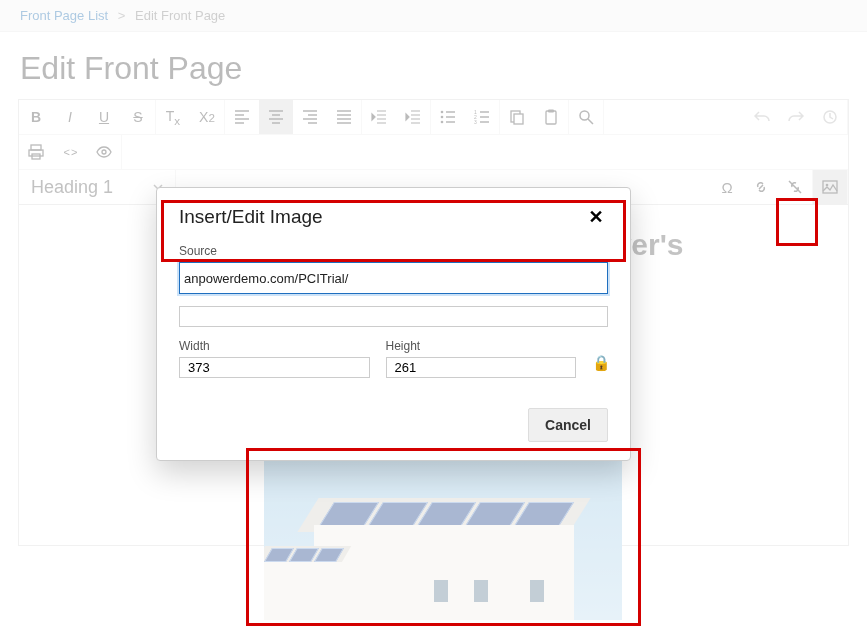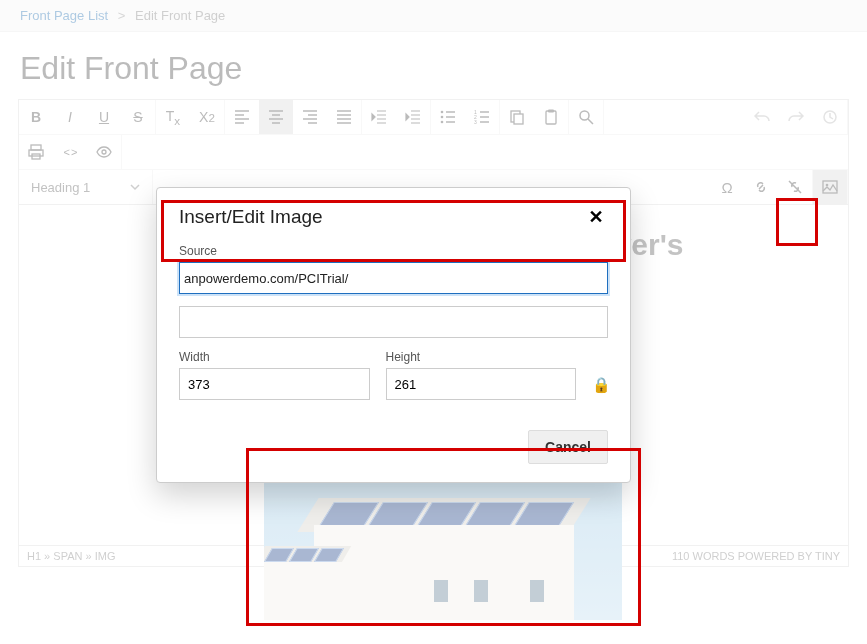--- a/index.html
+++ b/index.html
@@ -13,39 +13,39 @@
 .page-title { font-size: 32px; font-weight: 300; color: #555; padding: 18px 20px 12px; }
 
 .editor-wrap { margin: 0 18px; border: 1px solid #ddd; }
 
 .toolbar { display: flex; flex-wrap: wrap; border-bottom: 1px solid #ddd; }
 .tool-row { display: flex; border-bottom: 1px solid #eee; width: 100%; }
 .tool-group { display: flex; border-right: 1px solid #eee; }
 .tool-btn { width: 34px; height: 34px; display: flex; align-items: center; justify-content: center; color: #555; font-size: 14px; cursor: pointer; }
 .tool-btn.active { background: #dcdcdc; }
 .tool-btn svg { width: 16px; height: 16px; }
-.format-select { height: 34px; border: none; padding: 0 12px; font-size: 13px; color: #666; display: flex; align-items: center; gap: 40px; border-right: 1px solid #eee; }
+.format-select { height: 34px; border: none; padding: 0 12px; font-size: 18px; color: #666; display: flex; align-items: center; gap: 40px; border-right: 1px solid #eee; }
 
 .editor-body { padding: 20px; min-height: 340px; text-align: center; }
 .doc-heading { font-size: 30px; font-weight: 600; color: #6a6a6a; line-height: 1.35; }
 
 .editor-status { display: flex; justify-content: space-between; padding: 4px 8px; font-size: 11px; color: #888; border-top: 1px solid #ddd; }
 
 
 .hl { position: absolute; border: 3px solid #d40000; pointer-events: none; z-index: 100; }
 
 
 .modal { position: absolute; left: 156px; top: 144px; width: 475px; background: #fff; border: 1px solid #ccc; border-radius: 4px; box-shadow: 0 12px 30px rgba(0,0,0,0.18); z-index: 50; margin-top: 43px; }
 .modal-header { display: flex; justify-content: space-between; align-items: center; padding: 18px 22px 10px; }
 .modal-title { font-size: 19px; font-weight: 400; color: #222; }
 .modal-close { font-size: 18px; font-weight: 600; cursor: pointer; width: 24px; text-align: center; }
 .modal-body { padding: 6px 22px 16px; }
 .field { margin-bottom: 12px; }
 .field-label { font-size: 12px; color: #555; margin-bottom: 4px; display: block; }
-.field-input { width: 100%; height: 32px; border: 1px solid #ccc; padding: 0 8px; font-size: 13px; background: #fff; }
+.field-input { width: 100%; height: 21px; border: 1px solid #ccc; padding: 0 8px; font-size: 13px; background: #fff; }
 .source-input { border: 1px solid #1f6fbf; outline: 2px solid #cde3f8; display: flex; align-items: center; height: 32px; overflow: hidden; white-space: nowrap; }
 .source-plain { color: #222; font-size: 13px; padding-left: 4px; }
 .source-sel { background: #3390ff; color: #fff; padding: 2px 2px; font-size: 13px; }
 .dims { display: flex; gap: 16px; align-items: flex-end; }
 .dims .field { flex: 1; margin-bottom: 0; }
 .lock { width: 16px; font-size: 15px; padding-bottom: 6px; }
 .modal-footer { display: flex; justify-content: flex-end; gap: 10px; padding: 14px 22px 18px; border-top: 0; }
 .btn { padding: 8px 16px; font-size: 14px; border: 1px solid transparent; cursor: pointer; border-radius: 2px; }
 .btn-cancel { background: #f0f0f0; color: #333; border-color: #ddd; font-weight: 600; }
 .btn-save { background: #1f6fbf; color: #fff; font-weight: 600; }
@@ -244,24 +244,20 @@
       </div>
     </div>
 
     <div class="editor-body">
       <div class="doc-heading">
         <span>Welcome to PCI Trial CleanPower's</span><br>
         <span>Interconnection Program</span>
       </div>
     </div>
 
-    <div class="editor-status">
-      <span>H1 » SPAN » IMG</span>
-      <span>110 WORDS  POWERED BY TINY</span>
-    </div>
   </div>
 </div>
 
 <div class="illus">
   <div class="illus-sky">
     <div class="illus-roof"></div>
     <div class="illus-panels">
         <div class="illus-panel"></div>
         <div class="illus-panel"></div>
         <div class="illus-panel"></div>

